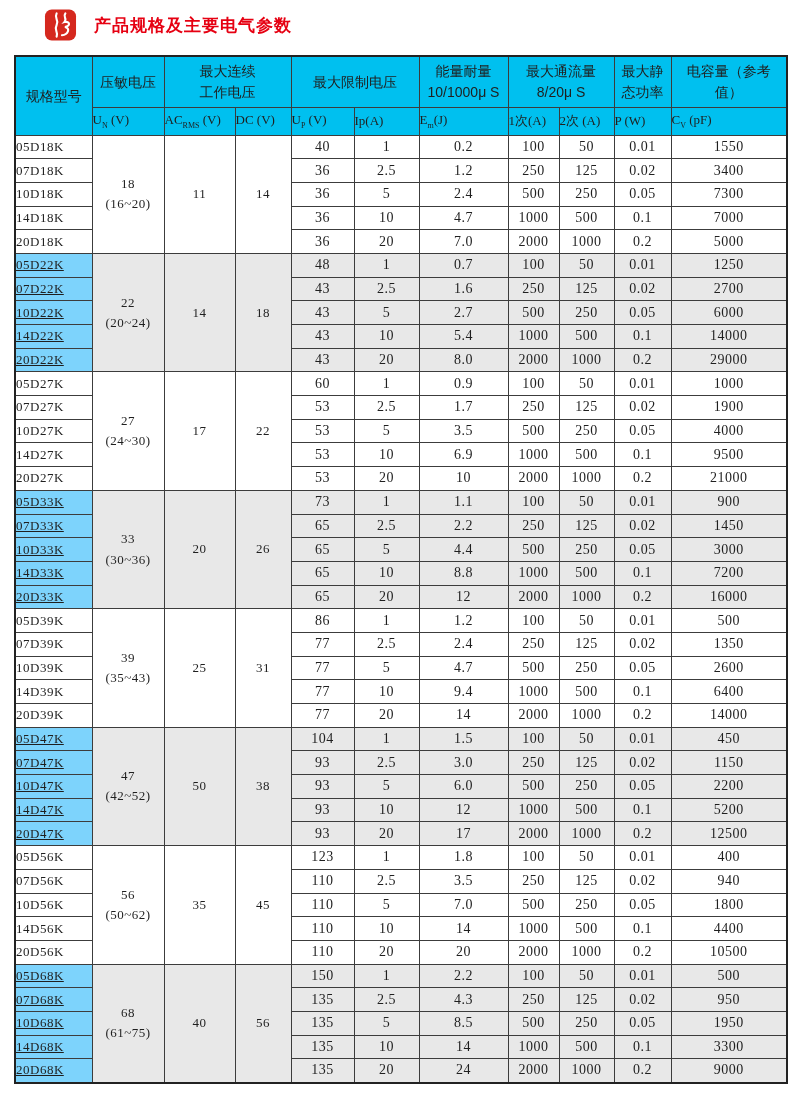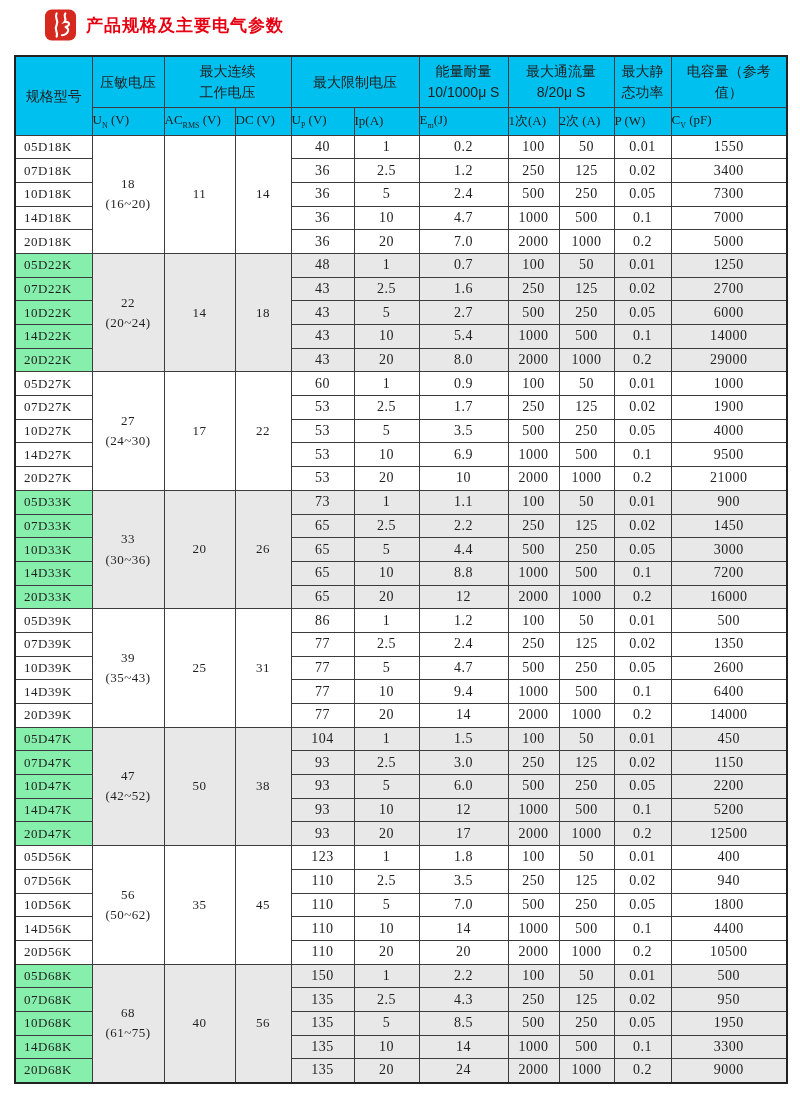--- a/index.html
+++ b/index.html
@@ -16,21 +16,21 @@
     width:800px;height:1094px;background:#ffffff;
     font-family:"Liberation Serif","DejaVu Serif",serif;
     color:var(--text-dark);
   }
   .page-header{
     display:flex;align-items:center;gap:9px;
     padding:6px 0 0 44px;height:44px;
   }
   .logo{width:33px;height:34px;flex:0 0 auto;}
   .page-title{
-    margin:0;font-family:"Liberation Sans","DejaVu Sans",sans-serif;
+    margin:8px;font-family:"Liberation Sans","DejaVu Sans",sans-serif;
     font-size:17px;font-weight:bold;color:var(--accent-red);
     letter-spacing:1px;
   }
   table.spec{
     margin:11px 0 0 14px;width:772px;
     border-collapse:collapse;table-layout:fixed;
     border:2px solid #222;
   }
   .spec th,.spec td{
     border:1px solid var(--border-dark);
@@ -47,25 +47,25 @@
   .spec thead tr.sub-row th{
     font-family:"Liberation Serif","DejaVu Serif",serif;
     font-size:13px;text-align:left;padding-left:0;
   }
   .spec thead sub{font-size:8px;}
   .spec tbody tr{height:23.7px;}
   .spec tbody td{
     font-size:14px;text-align:center;letter-spacing:0.5px;
   }
   .spec tbody td.model{
-    text-align:left;padding-left:8px;font-size:13px;
+    text-align:left;font-size:13px;
     background:#ffffff;
   }
   .spec tbody tr.band-alt td{background:var(--band-gray);}
-  .spec tbody tr.band-alt td.model{background:#86efac;}
+  .spec tbody tr.band-alt td.model{background:#7dd3fc;text-decoration:underline;}
   .spec tbody td.merged{line-height:1.55;font-size:13px;}
 </style>
 </head>
 <body>
 
 <header class="page-header">
   <span class="logo">
     <svg viewBox="0 0 34 34" width="33" height="34" aria-hidden="true">
       <rect x="1" y="1" width="32" height="32" rx="7" fill="#d5281e"></rect>
       <path d="M13 5 C10 11 16 11 13 17 C10 23 15 23 13 29" stroke="#ffffff" stroke-width="2.2" fill="none" stroke-linecap="round"></path>

